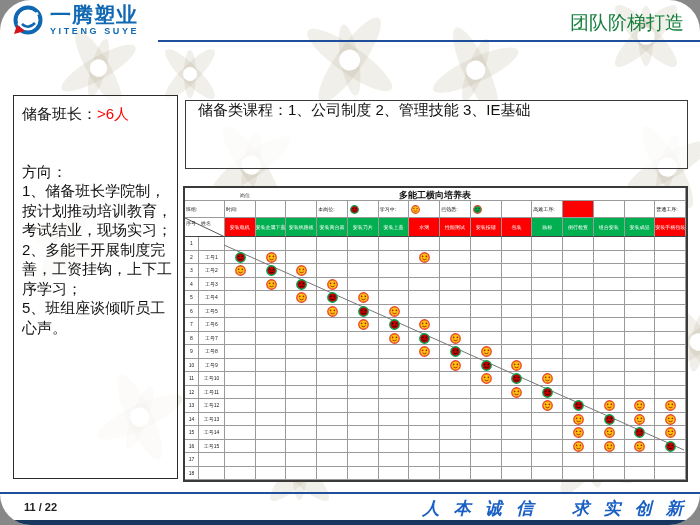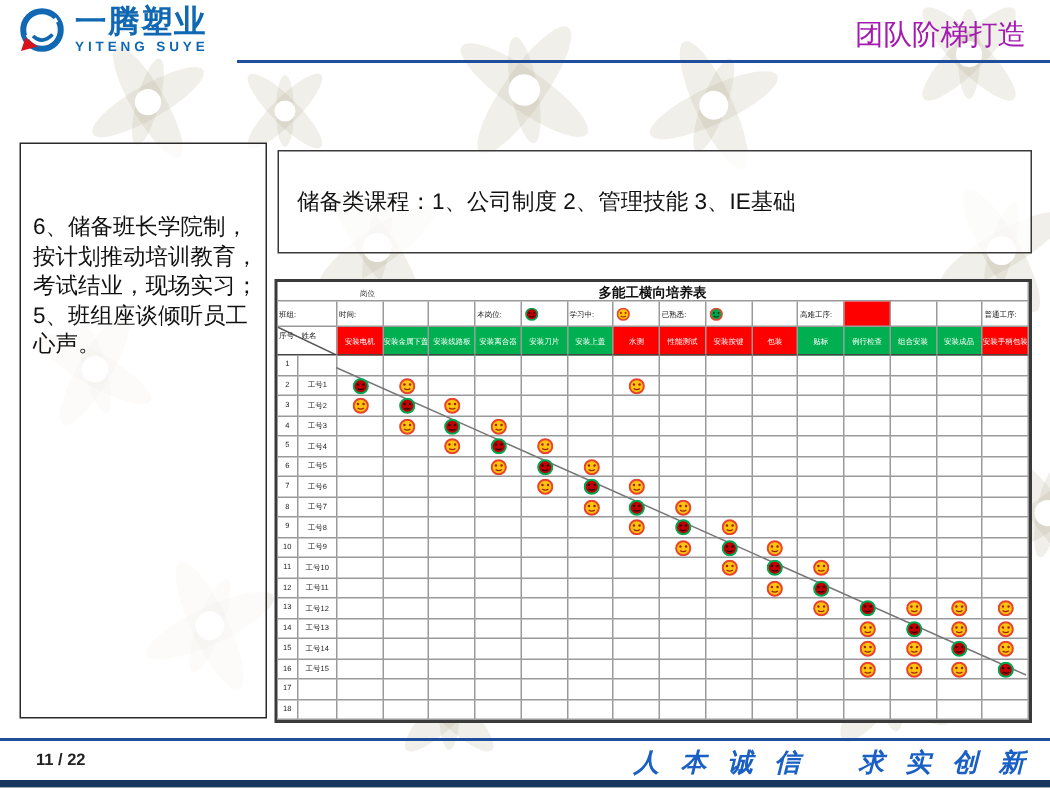--- a/index.html
+++ b/index.html
@@ -1,41 +1,41 @@
 <!DOCTYPE html>
 <html><head>
 <meta charset="utf-8">
 <style>
   html,body { margin:0; padding:0; background:#888; }
   .slide { position:relative; width:700px; height:525px; background:#fff; overflow:hidden;
-           font-family:"Liberation Sans", sans-serif; margin:0 auto; }
+           font-family:"Liberation Sans", sans-serif; margin:0 auto;border-radius:31px; }
 
   
   .wm { position:absolute; pointer-events:none; }
 
   
   .logo { position:absolute; left:10px; top:4px; display:flex; align-items:flex-start; z-index:5; }
   .logo-text { margin-left:4px; }
   .logo-cn { font-size:21px; font-weight:bold; color:#1068B2; letter-spacing:1px; line-height:1.05; }
   .logo-en { font-size:9px; font-weight:bold; color:#1068B2; letter-spacing:2.6px; }
   .header-rule { position:absolute; left:158px; top:40px; width:542px; height:2px; background:#1F4E9C; z-index:5;}
   .slide-title { position:absolute; right:16px; top:10px; font-family:"Liberation Serif", serif;
-                 font-size:19px; color:#a21caf; z-index:5; }
+                 font-size:19px; color:#15803d; z-index:5; }
 
   
   .sidebar { position:absolute; left:13px; top:95px; width:165px; height:384px; border:1px solid #2b2b2b;
              padding:8px 5px 0 8px; box-sizing:border-box; font-size:15px; line-height:1.3; color:#111;
              background:rgba(255,255,255,.75); z-index:4; }
   .sidebar p { margin:0; }
   .gap { height:19px; }
   .red { color:#FF0000; }
 
   
   .course-box { position:absolute; left:185px; top:100px; width:503px; height:69px; border:1px solid #3a3a3a;
-                box-sizing:border-box; display:flex; align-items:center; padding-left:12px; font-size:15px;
+                box-sizing:border-box; display:flex; align-items:flex-start; padding-left:12px; font-size:15px;
                 color:#111; background:rgba(255,255,255,.8); z-index:4; }
 
   
   #xtable { position:absolute; left:183px; top:186px; width:505px; height:296px; box-sizing:border-box;
             border:2px solid #3a3a3a; background:#fff; display:grid;
             grid-template-columns:14px 26px repeat(15, 1fr);
             grid-template-rows:13px 17px 19px repeat(18, 1fr); z-index:4; }
   .tc { border-right:1px solid #9a9a9a; border-bottom:1px solid #9a9a9a; position:relative; overflow:hidden;
         box-sizing:border-box; }
   .t-title { grid-column:1/-1; }
@@ -194,23 +194,26 @@
     </span>
     <span class="logo-text">
       <div class="logo-cn">一腾塑业</div>
       <div class="logo-en">YITENG SUYE</div>
     </span>
   </div>
   <div class="slide-title">团队阶梯打造</div>
   <div class="header-rule"></div>
 
   <div class="sidebar">
+    <p><span>储备班长：</span><span class="red">&gt;6人</span></p>
     <div class="gap"></div>
     <div class="gap"></div>
-    <p>6、储备班长学院制，按计划推动培训教育，考试结业，现场实习；</p>
+    <p><span>方向：</span></p>
+    <p>1、储备班长学院制，按计划推动培训教育，考试结业，现场实习；</p>
+    <p>2、多能干开展制度完善，工资挂钩，上下工序学习；</p>
     <p>5、班组座谈倾听员工心声。</p>
   </div>
 
   <div class="course-box">
     <span>储备类课程：1、公司制度  2、管理技能  3、IE基础</span>
   </div>
 
   <div id="xtable">
       <div class="tc t-title">
         <span class="post">岗位</span>

